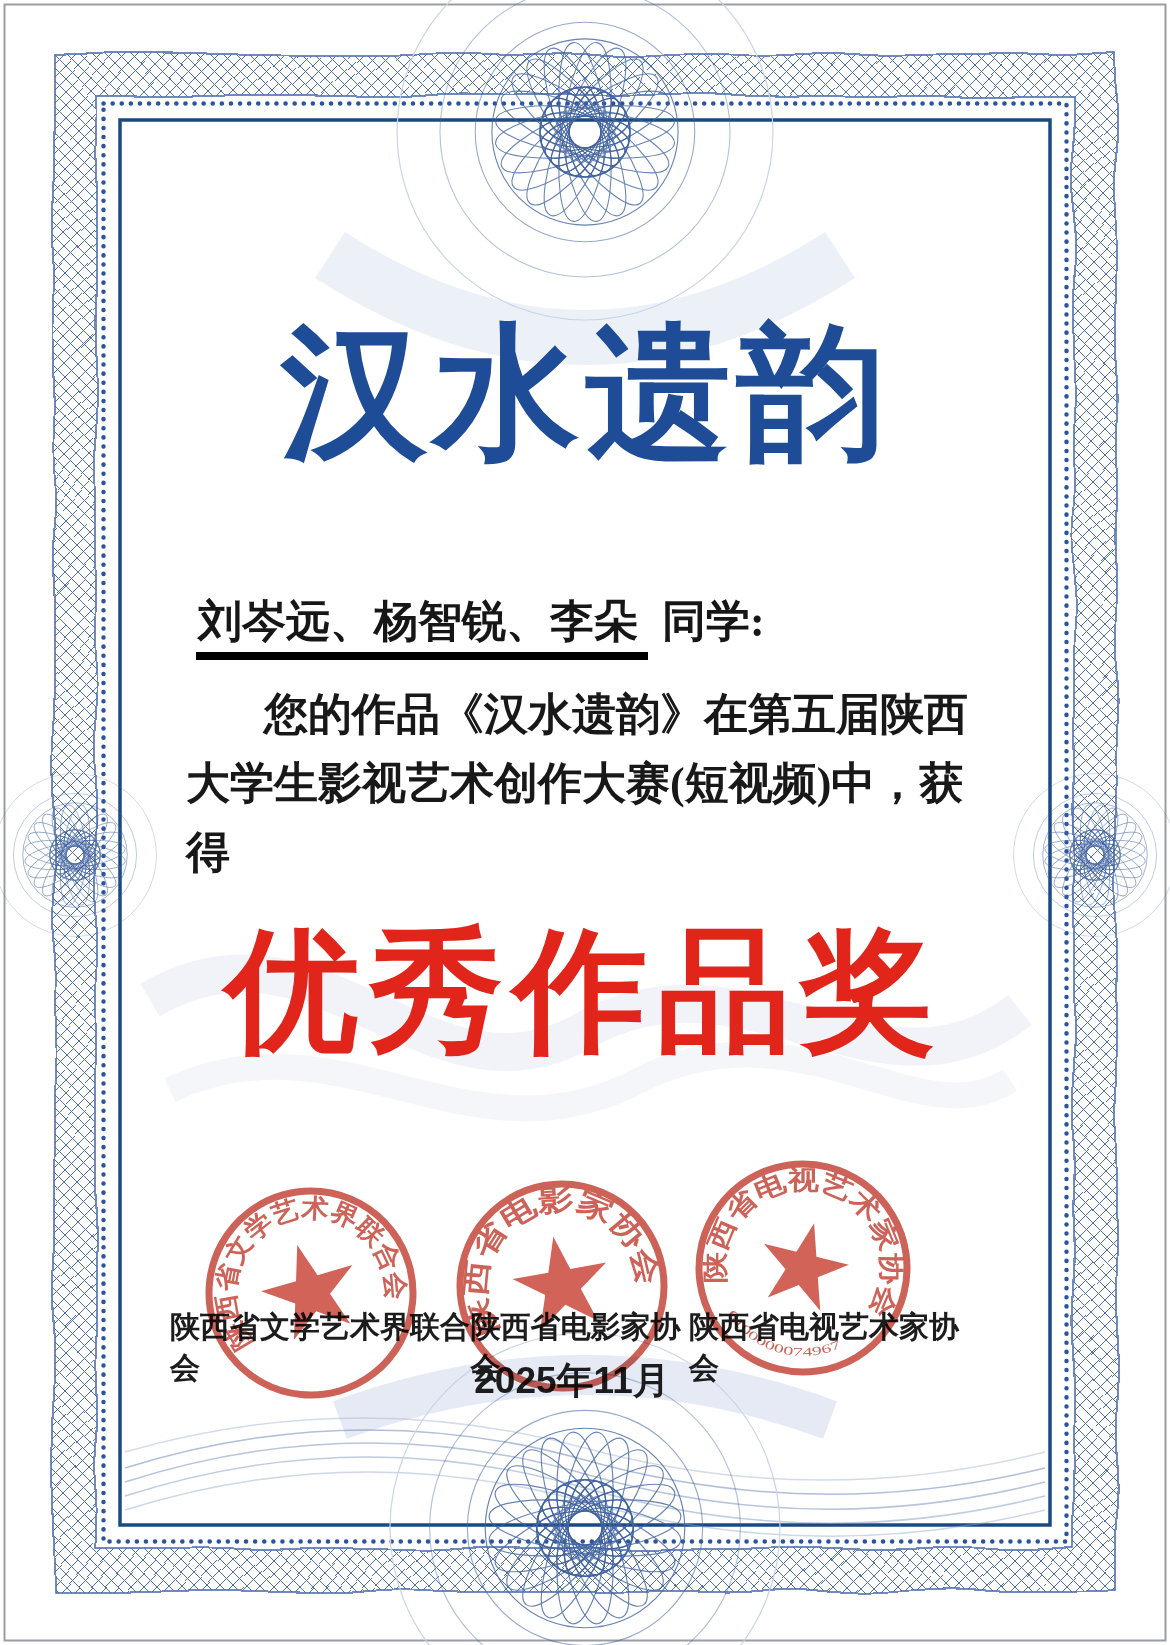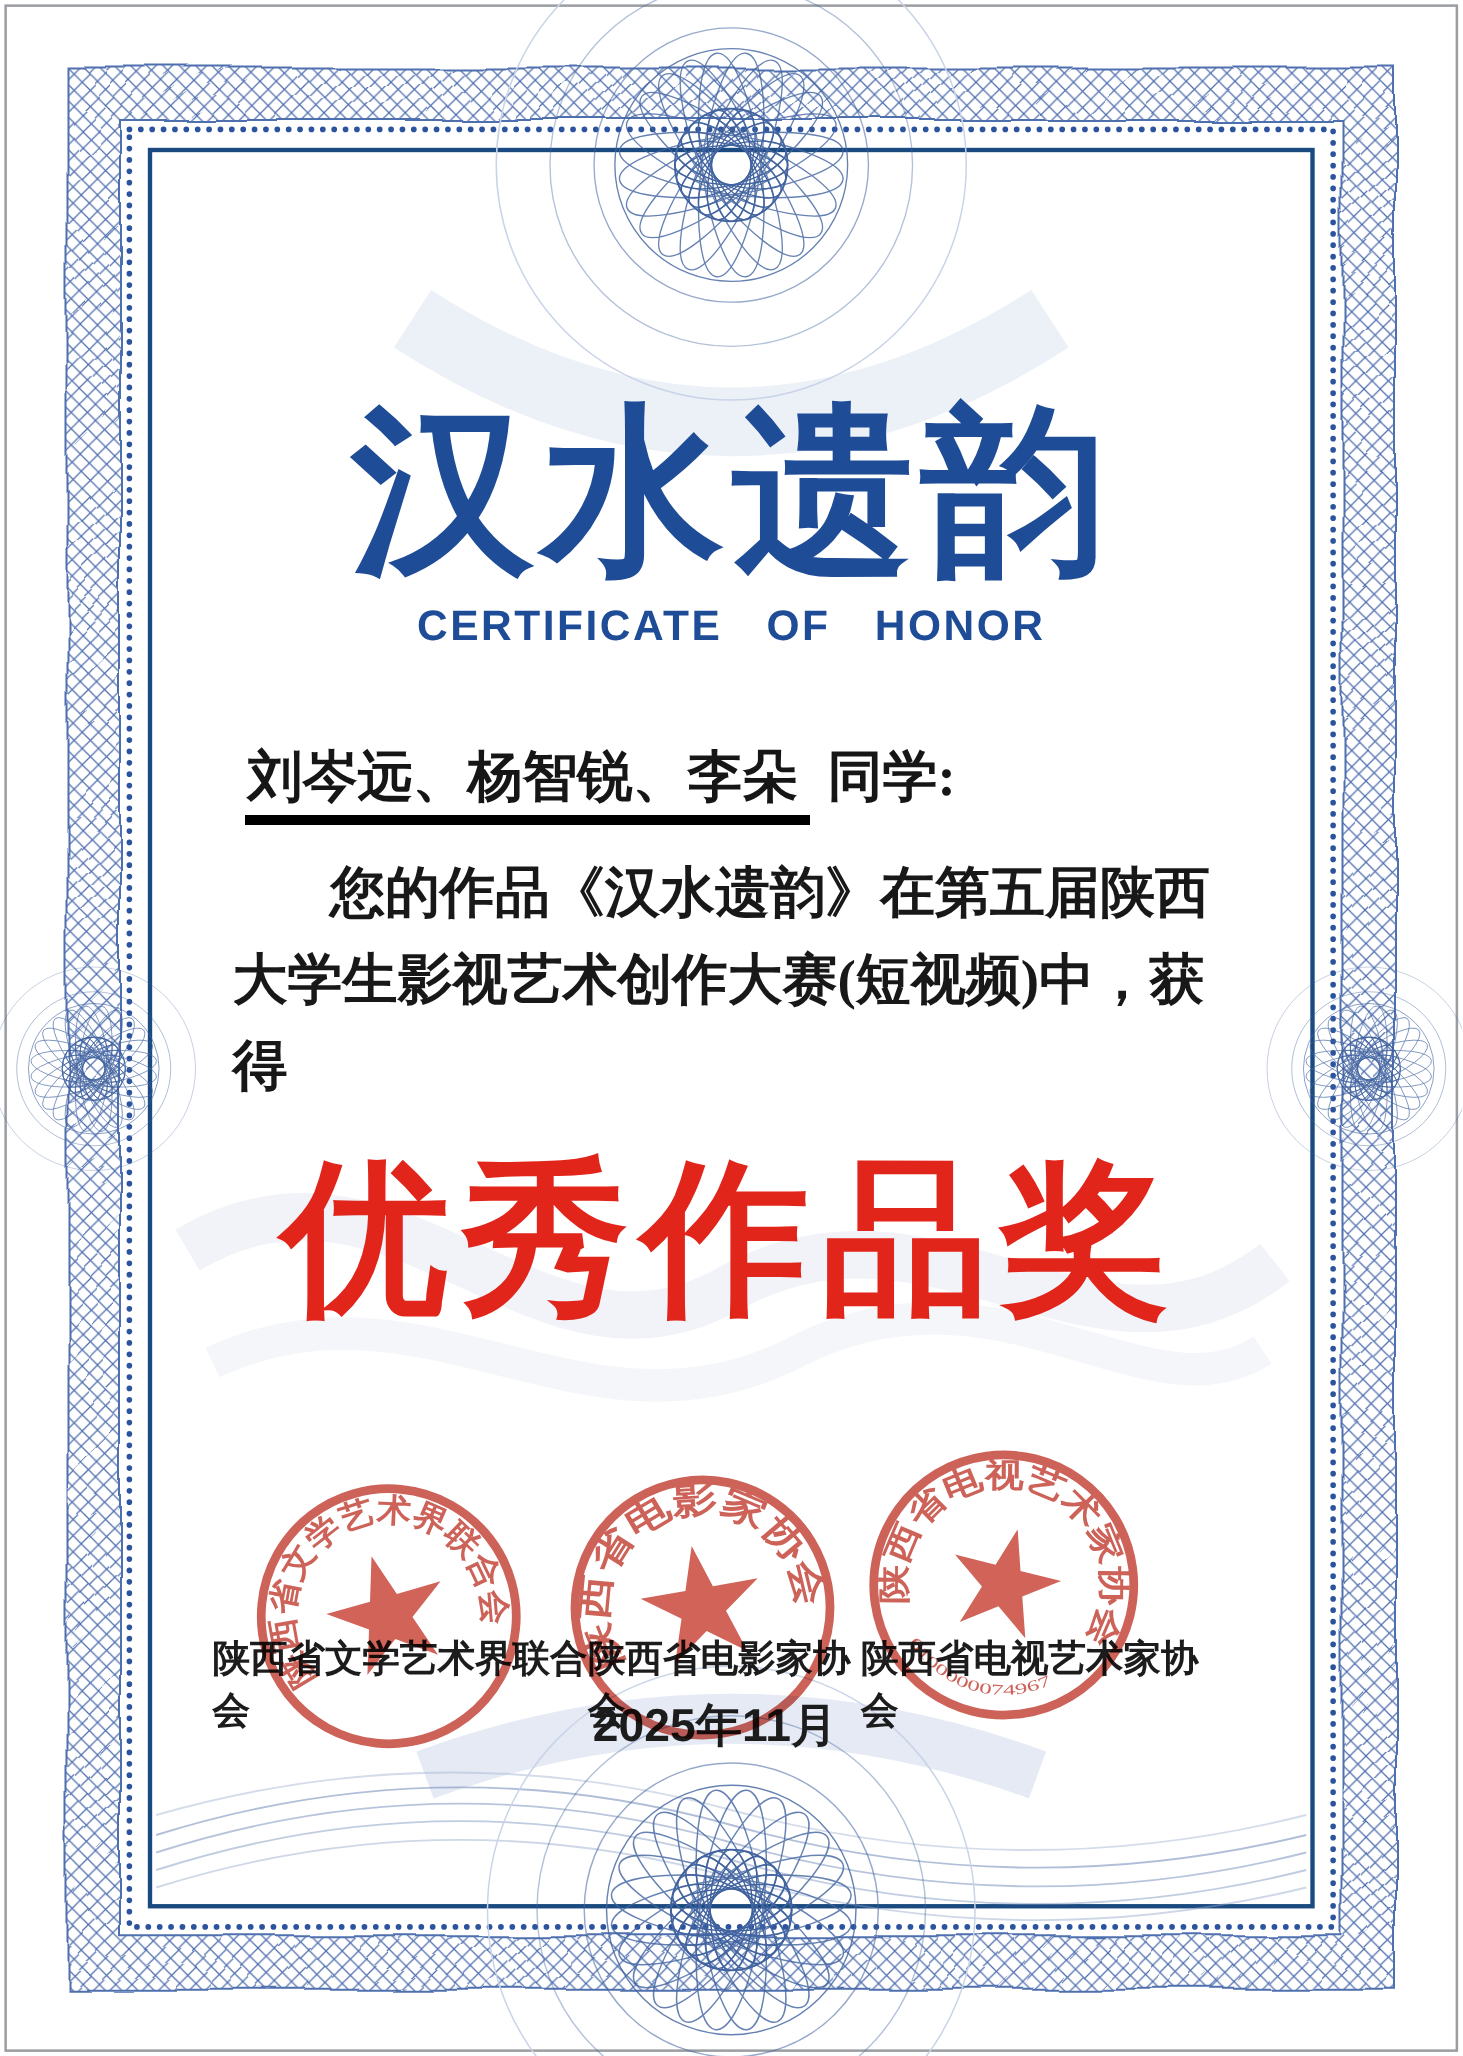--- a/index.html
+++ b/index.html
@@ -108,21 +108,20 @@
     <g>
       <circle cx="585" cy="1528" r="195" fill="none" stroke="#c9d4e8" stroke-width="1.2"></circle>
       <use href="#rosette" transform="translate(585,1528) scale(1.05)"></use>
     </g>
     <use href="#rosette" transform="translate(75,855) scale(0.55)"></use>
     <use href="#rosette" transform="translate(1095,855) scale(0.55)"></use>
   </svg>
 
   <div class="layer title-cn">汉水遗韵</div>
 
-  <div class="layer title-en">CERTIFICATE OF HONOR</div>
 
   <div class="layer names-line">
     <span class="names-underline">刘岑远、杨智锐、李朵</span><span class="names-suffix">同学:</span>
   </div>
 
   <div class="layer body-text">
     <div class="body-line1">您的作品《汉水遗韵》在第五届陕西</div>
     <div class="body-line2">大学生影视艺术创作大赛(短视频)中，获得</div>
   </div>
 

